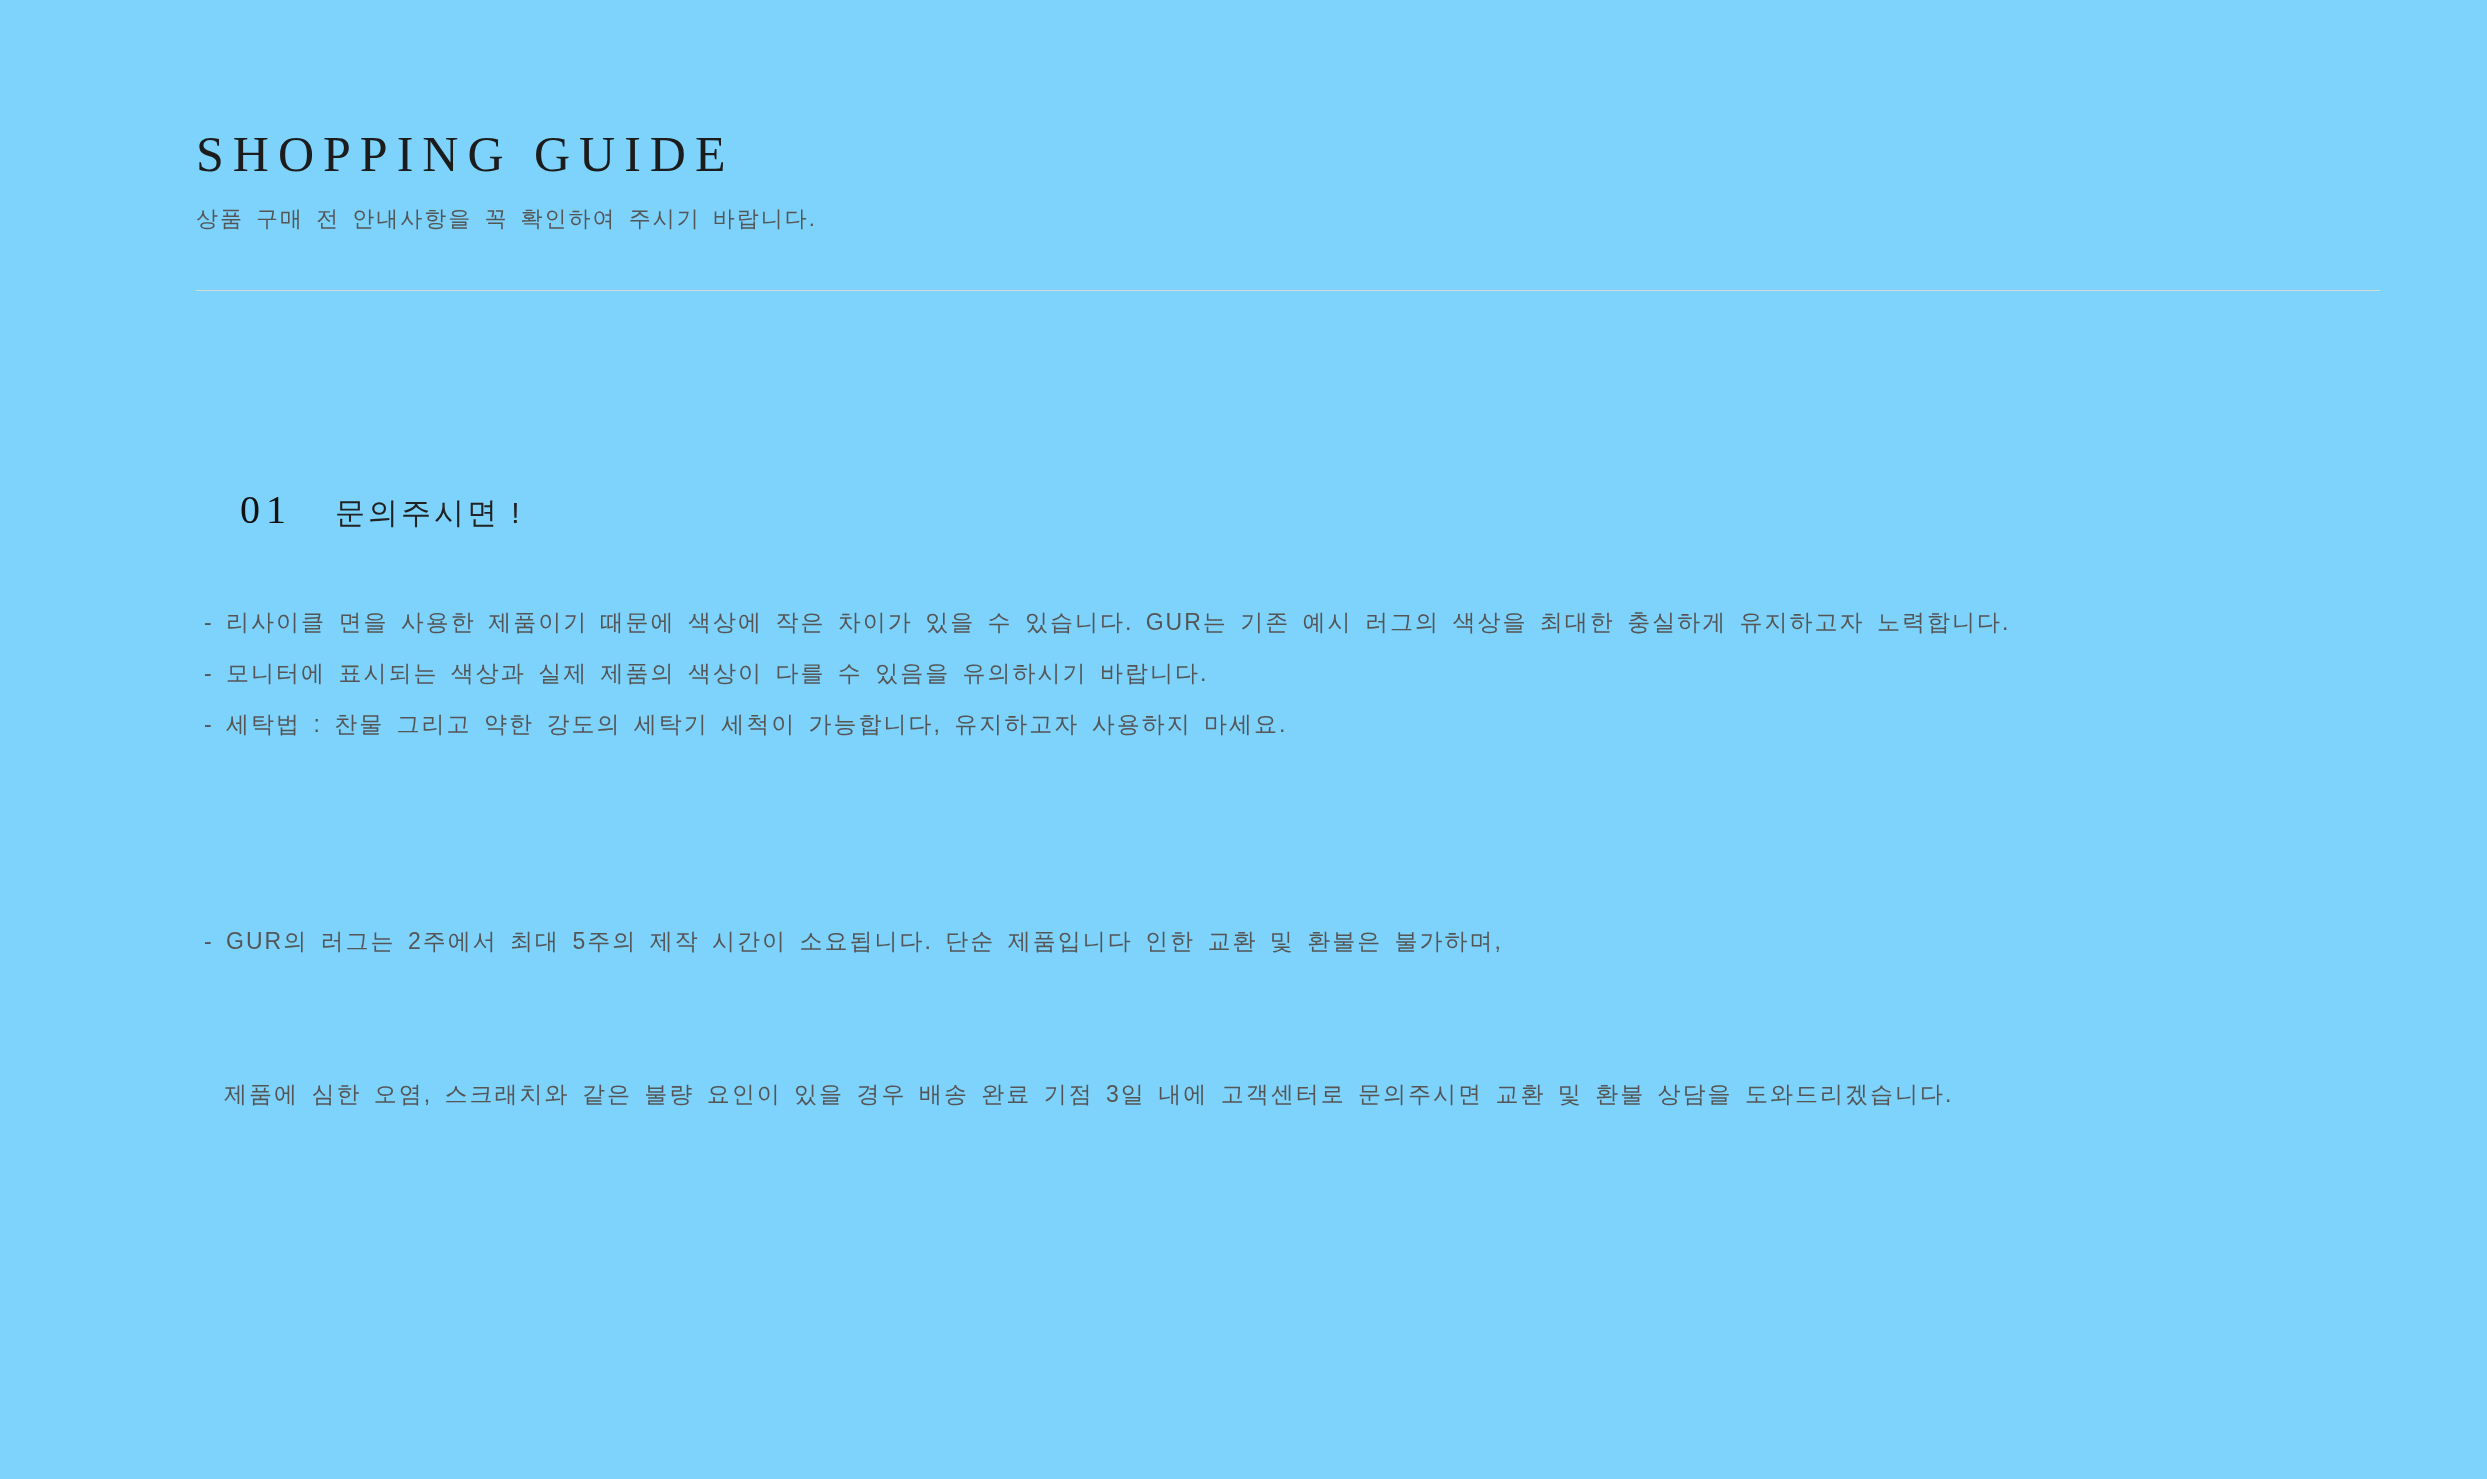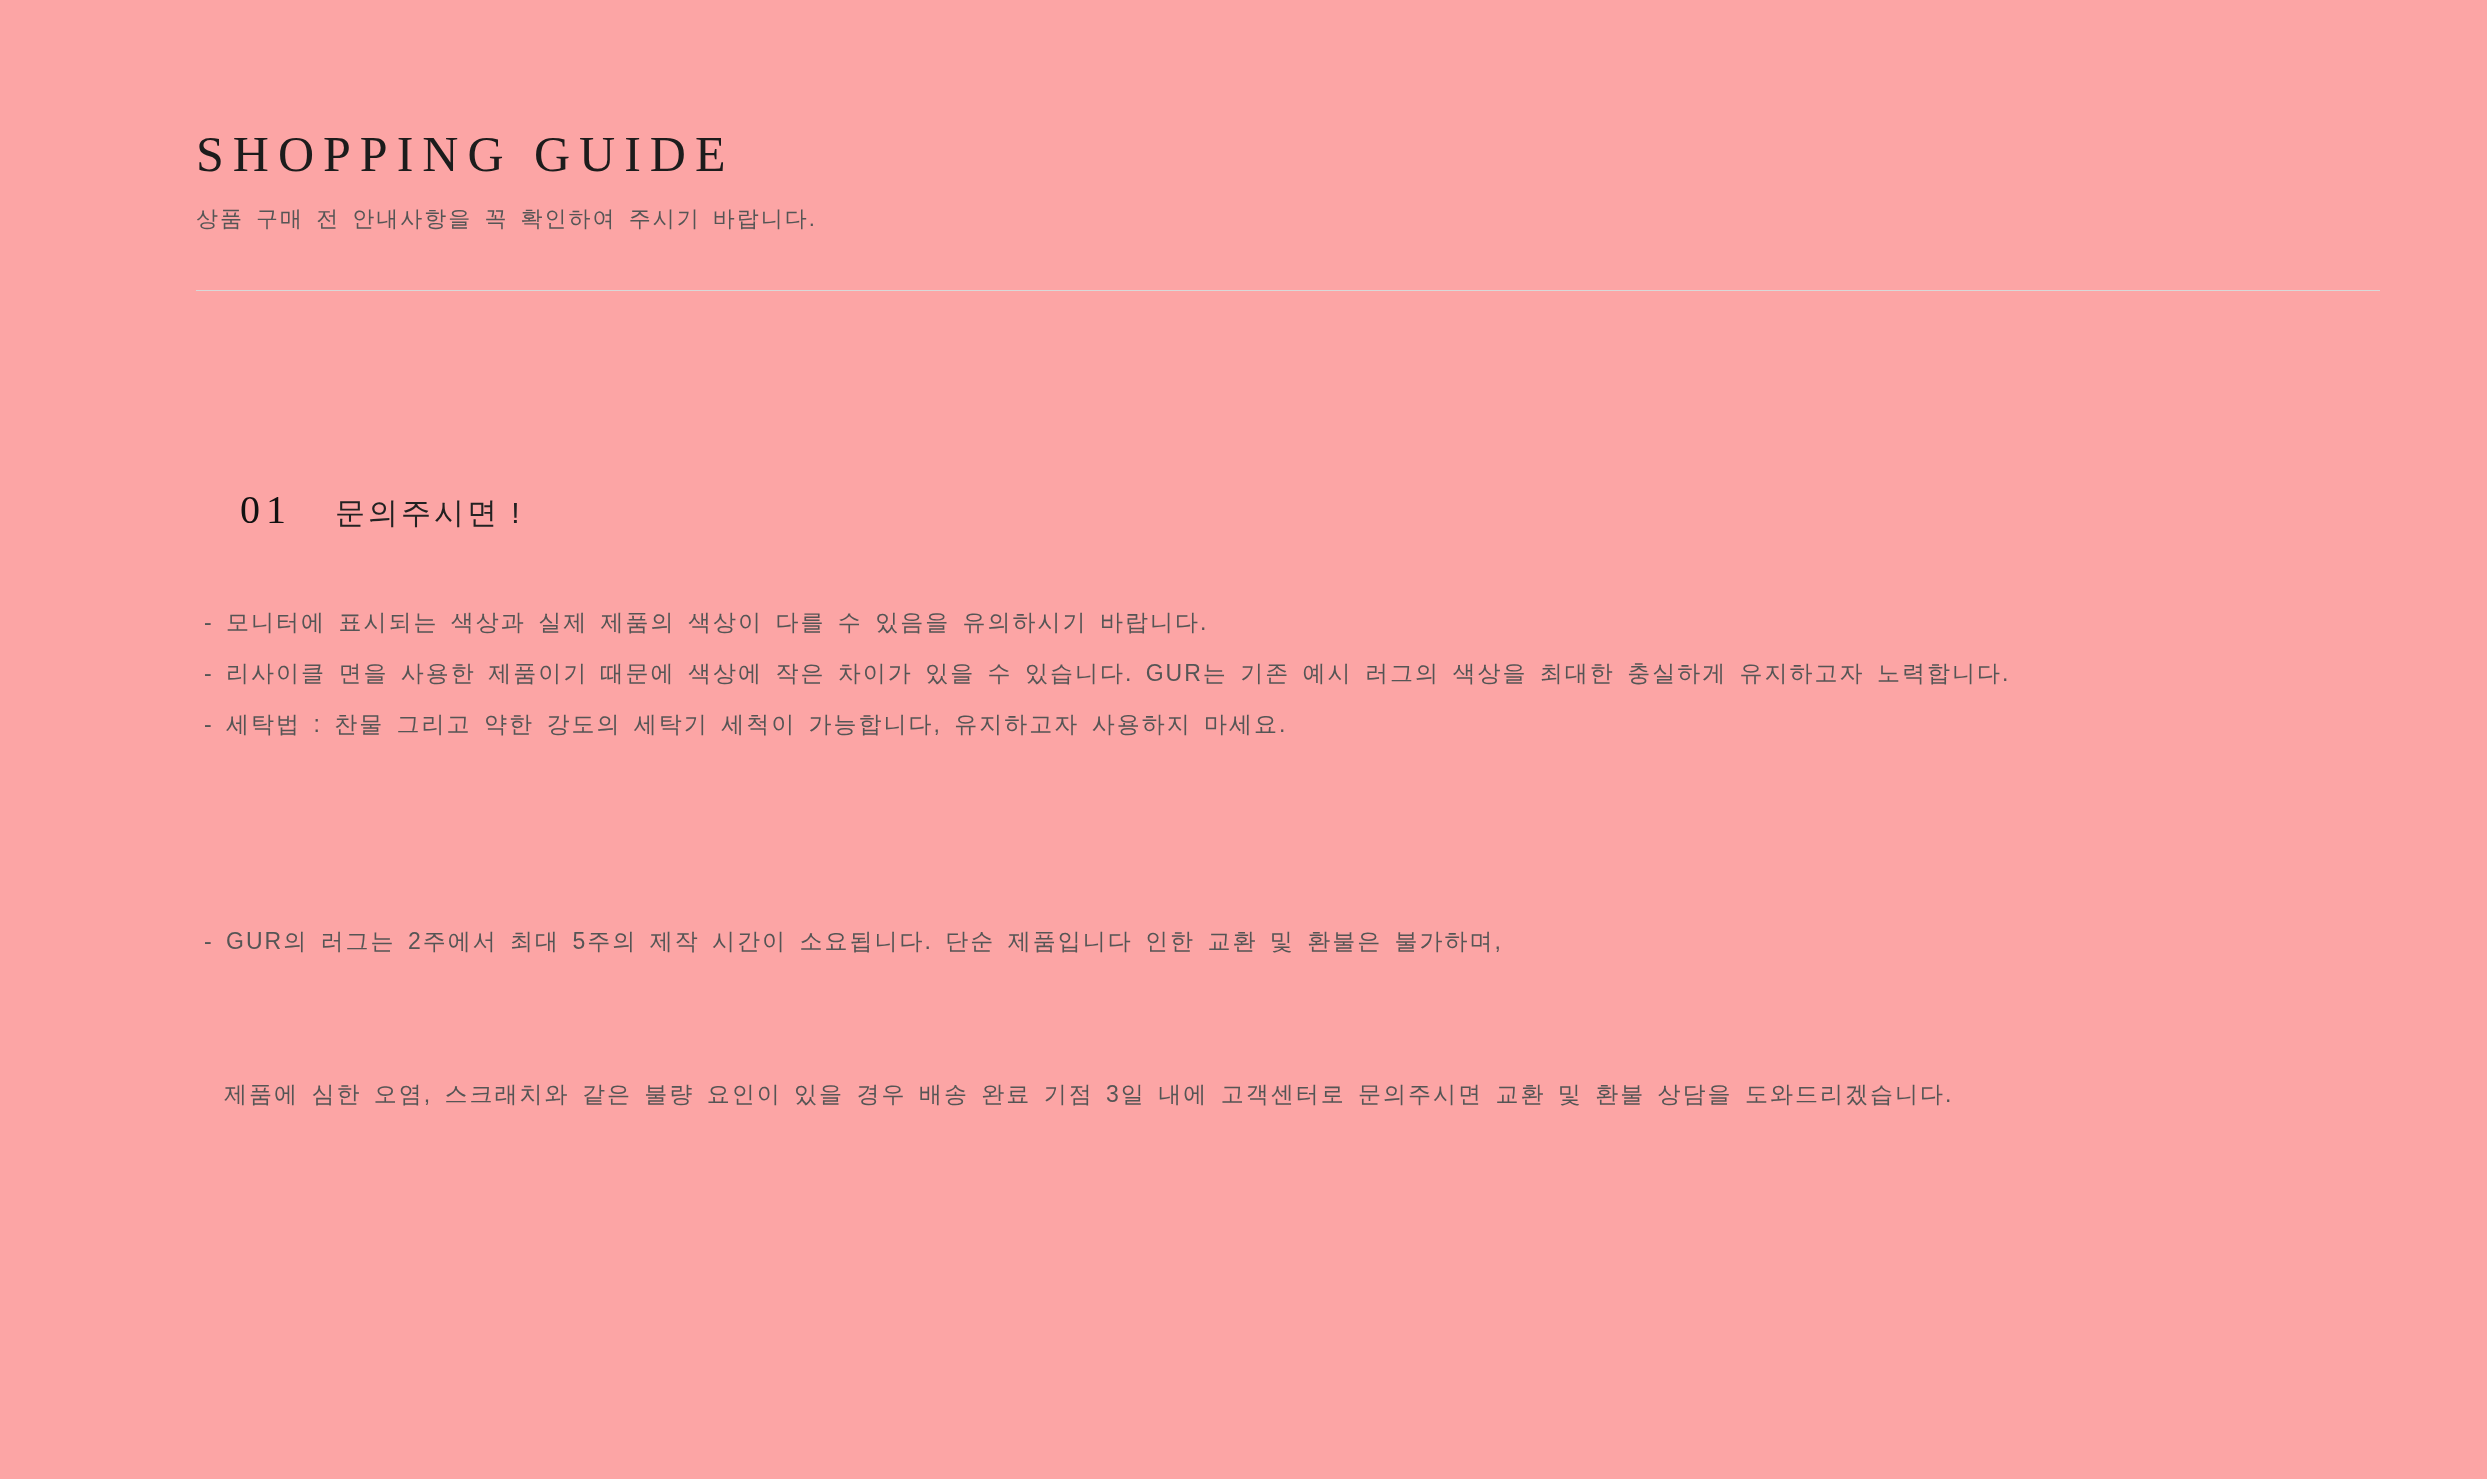--- a/index.html
+++ b/index.html
@@ -5,21 +5,21 @@
   * { margin: 0; padding: 0; box-sizing: border-box; }
   html, body { background: #ffffff; }
   body {
     font-family: "Liberation Sans", "DejaVu Sans", sans-serif;
     color: #555555;
   }
   .page {
     position: relative;
     width: 2488px;
     height: 1480px;
-    background: #fca5a5;
+    background: #7dd3fc;
     padding: 127px 108px 0 196px;
     overflow: hidden;
   }
   .title {
     font-family: "Liberation Serif", "DejaVu Serif", serif;
     font-weight: 500;
     font-size: 50px;
     line-height: 54px;
     letter-spacing: 9px;
     color: #1c1c1c;
@@ -94,22 +94,22 @@
   <hr class="divider">
 
   <section>
     <div class="section-heading first">
       <span class="section-number">01</span>
       <span class="section-title">문의주시면 !</span>
     </div>
 
 
     <ul class="bullet-list">
+      <li class="body-text">- 리사이클 면을 사용한 제품이기 때문에 색상에 작은 차이가 있을 수 있습니다. GUR는 기존 예시 러그의 색상을 최대한 충실하게 유지하고자 노력합니다.</li>
       <li class="body-text">- 모니터에 표시되는 색상과 실제 제품의 색상이 다를 수 있음을 유의하시기 바랍니다.</li>
-      <li class="body-text">- 리사이클 면을 사용한 제품이기 때문에 색상에 작은 차이가 있을 수 있습니다. GUR는 기존 예시 러그의 색상을 최대한 충실하게 유지하고자 노력합니다.</li>
       <li class="body-text">- 세탁법 : 찬물 그리고 약한 강도의 세탁기 세척이 가능합니다, 유지하고자 사용하지 마세요.</li>
     </ul>
   </section>
 
   <section>
 
     <p class="body-text para exchange">
       <span class="line">- GUR의 러그는 2주에서 최대 5주의 제작 시간이 소요됩니다. 단순 제품입니다 인한 교환 및 환불은 불가하며,</span>
       <span class="line indent">제품에 심한 오염, 스크래치와 같은 불량 요인이 있을 경우 배송 완료 기점 3일 내에 고객센터로 문의주시면 교환 및 환불 상담을 도와드리겠습니다.</span>
     </p>

